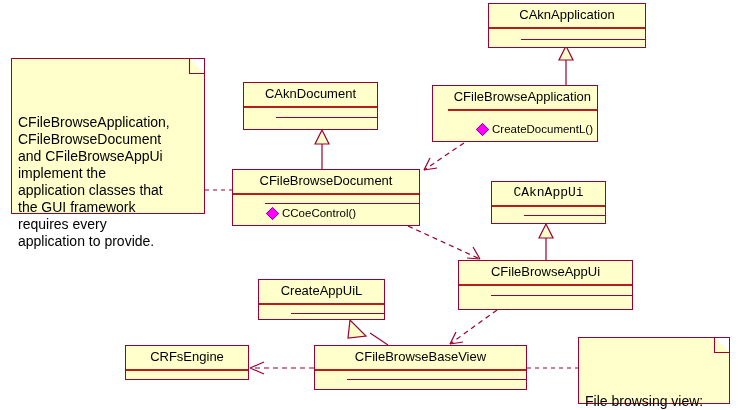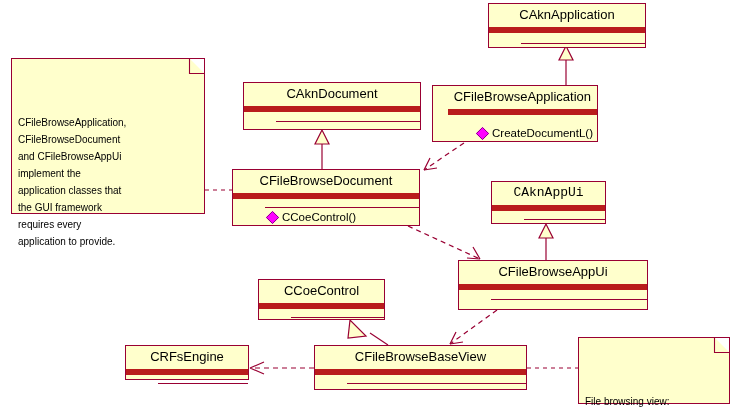--- a/index.html
+++ b/index.html
@@ -34,21 +34,21 @@
     display: flex;
     flex-direction: column;
     z-index: 5;
   }
   .uml-class .cname {
     box-sizing: border-box;
     text-align: center;
     font-size: 13px;
     color: #000000;
     padding: 3px 6px 4px 6px;
-    border-bottom: 6px solid #b91c1c;
+    border-bottom: 2px solid #b91c1c;
     line-height: 16px;
     white-space: nowrap;
   }
   .uml-class .compartment {
     box-sizing: border-box;
     border-bottom: 1px solid #990033;
     min-height: 9px;
     flex: 0 0 auto;
     margin-left: 32px;
   }
@@ -74,21 +74,21 @@
     border: 1px solid #800080;
     transform: rotate(45deg) scale(0.85);
     flex: 0 0 auto;
     margin-right: 2px;
   }
   .uml-note {
     position: absolute;
     box-sizing: border-box;
     background: #ffffcc;
     border: 1px solid #990033;
-    font-size: 10px;
+    font-size: 14px;
     line-height: 17px;
     color: #000000;
     padding: 4px 6px 3px 6px;
     z-index: 6;
     white-space: pre-line;
   }
   .note-fold-tri {
     position: absolute;
     right: 0;
     top: 0;
@@ -173,21 +173,21 @@
     <div class="cname">CFileBrowseApplication</div>
     <div class="compartment" style="height:9px;"></div>
     <div class="compartment last">
       <div class="member">
         <span class="vis-icon"></span>
         <span>CreateDocumentL()</span>
       </div>
     </div>
   </div>
 
-  <div class="uml-class" style="left:243px; top:82px; width:178px; height:48px;">
+  <div class="uml-class" style="left:243px; top:82px; width:135px; height:48px;">
     <div class="cname">CAknDocument</div>
     <div class="compartment" style="height:10px;"></div>
     <div class="compartment last"></div>
   </div>
 
   <div class="uml-class" style="left:232px; top:169px; width:188px; height:57px;">
     <div class="cname">CFileBrowseDocument</div>
     <div class="compartment" style="height:9px;"></div>
     <div class="compartment last">
       <div class="member">
@@ -196,28 +196,28 @@
       </div>
     </div>
   </div>
 
   <div class="uml-class" style="left:491px; top:181px; width:115px; height:43px;font-family:Liberation Mono, monospace;">
     <div class="cname">CAknAppUi</div>
     <div class="compartment" style="height:9px;"></div>
     <div class="compartment last"></div>
   </div>
 
-  <div class="uml-class" style="left:458px; top:260px; width:190px; height:50px;">
+  <div class="uml-class" style="left:458px; top:260px; width:175px; height:50px;">
     <div class="cname">CFileBrowseAppUi</div>
     <div class="compartment" style="height:10px;"></div>
     <div class="compartment last"></div>
   </div>
 
   <div class="uml-class" style="left:258px; top:279px; width:127px; height:41px;">
-    <div class="cname">CCoeControl</div>
+    <div class="cname">CreateAppUiL</div>
     <div class="compartment" style="height:8px;"></div>
     <div class="compartment last"></div>
   </div>
 
   <div class="uml-class" style="left:125px; top:345px; width:124px; height:35px;">
     <div class="cname">CRFsEngine</div>
     <div class="compartment" style="height:9px;"></div>
     <div class="compartment last"></div>
   </div>
 

